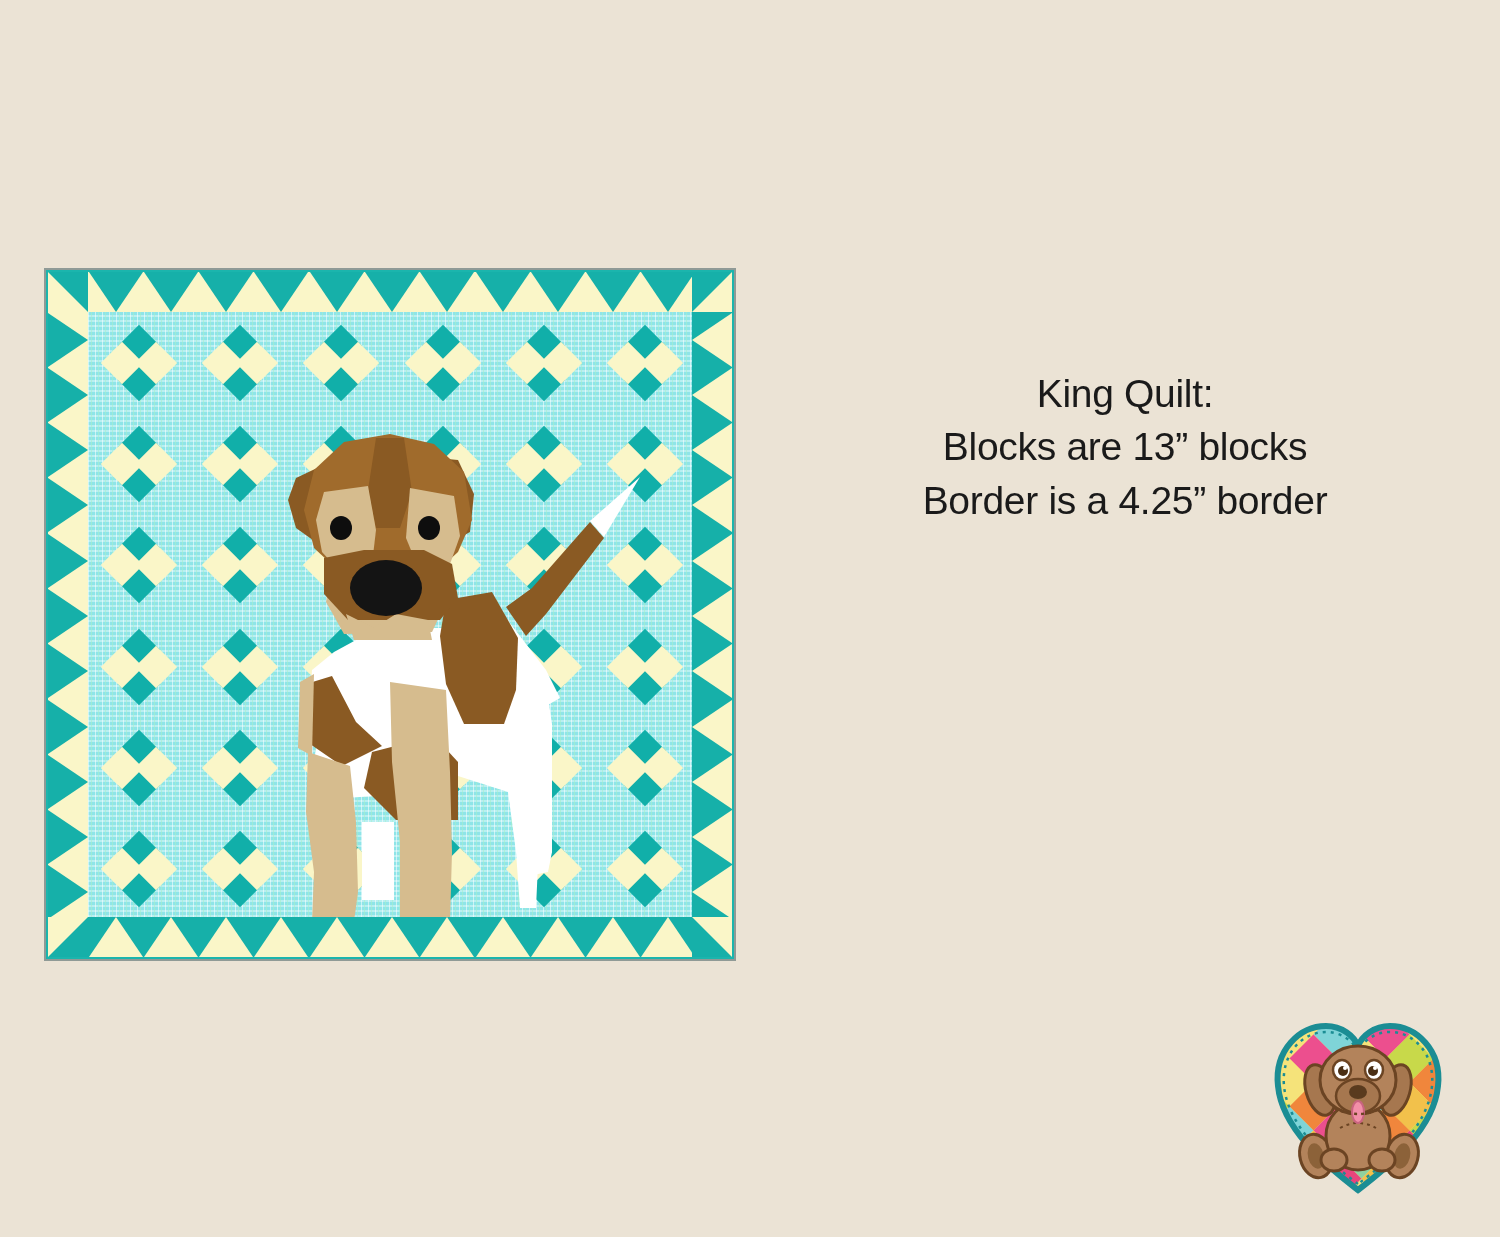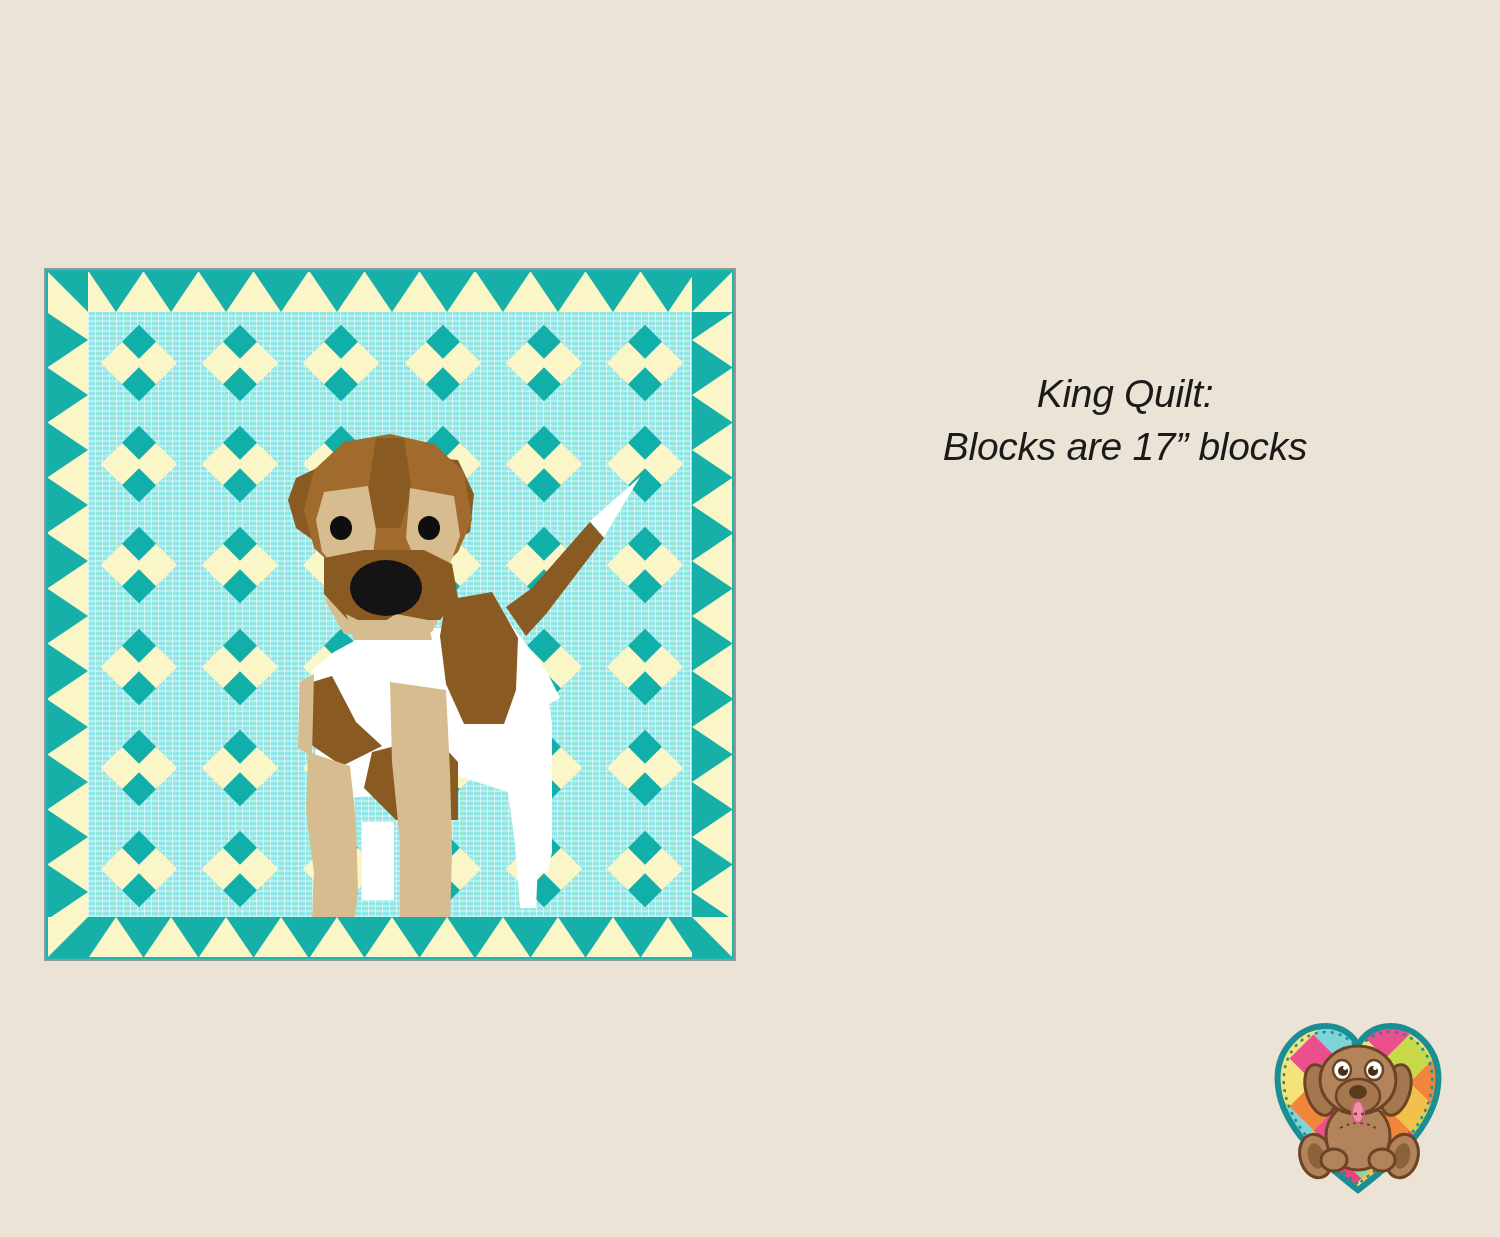--- a/index.html
+++ b/index.html
@@ -103,21 +103,20 @@
   #info-text {
     position: absolute;
     left: 755px; top: 367px;
     width: 740px;
     text-align: center;
     color: #1a1a1a;
     font-size: 39px;
     line-height: 1.37;
     font-family: "Liberation Sans", sans-serif;
     letter-spacing: -0.3px;
-    font-style: italic;
   }
   #info-text .line { white-space: nowrap; }
 
   
   #logo { position: absolute; left: 1268px; top: 1008px;
           width: 180px; height: 190px; }
 </style>
 </head>
 <body>
 
@@ -467,21 +466,22 @@
       <div id="corner-br" class="corner">
           <i class="corner-tri"></i>
         </div>
 
     </div>
   </div>
 </div>
 
 <div id="info-text">
   <div class="line">King Quilt:</div>
-  <div class="line">Blocks are 17” blocks</div>
+  <div class="line">Blocks are 13” blocks</div>
+  <div class="line">Border is a 4.25” border</div>
 </div>
 
 <svg id="logo" viewBox="0 0 180 190">
   <defs>
     <clipPath id="heartClip">
       <path d="M90,182 C56,156 14,120 10,78 C6,42 32,18 58,18 C74,18 86,28 90,38
                C94,28 106,18 122,18 C148,18 174,42 170,78 C166,120 124,156 90,182 Z"></path>
     </clipPath>
   </defs>
 

